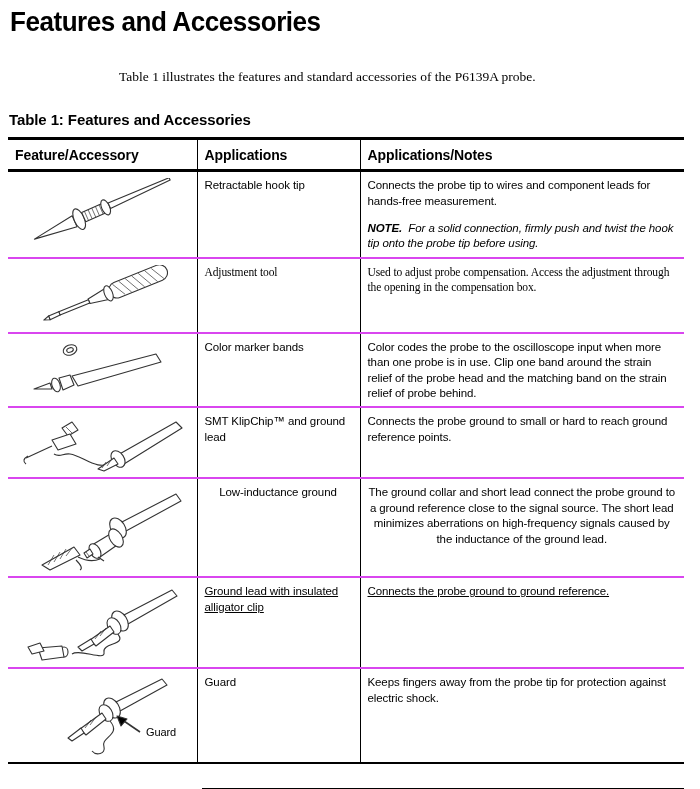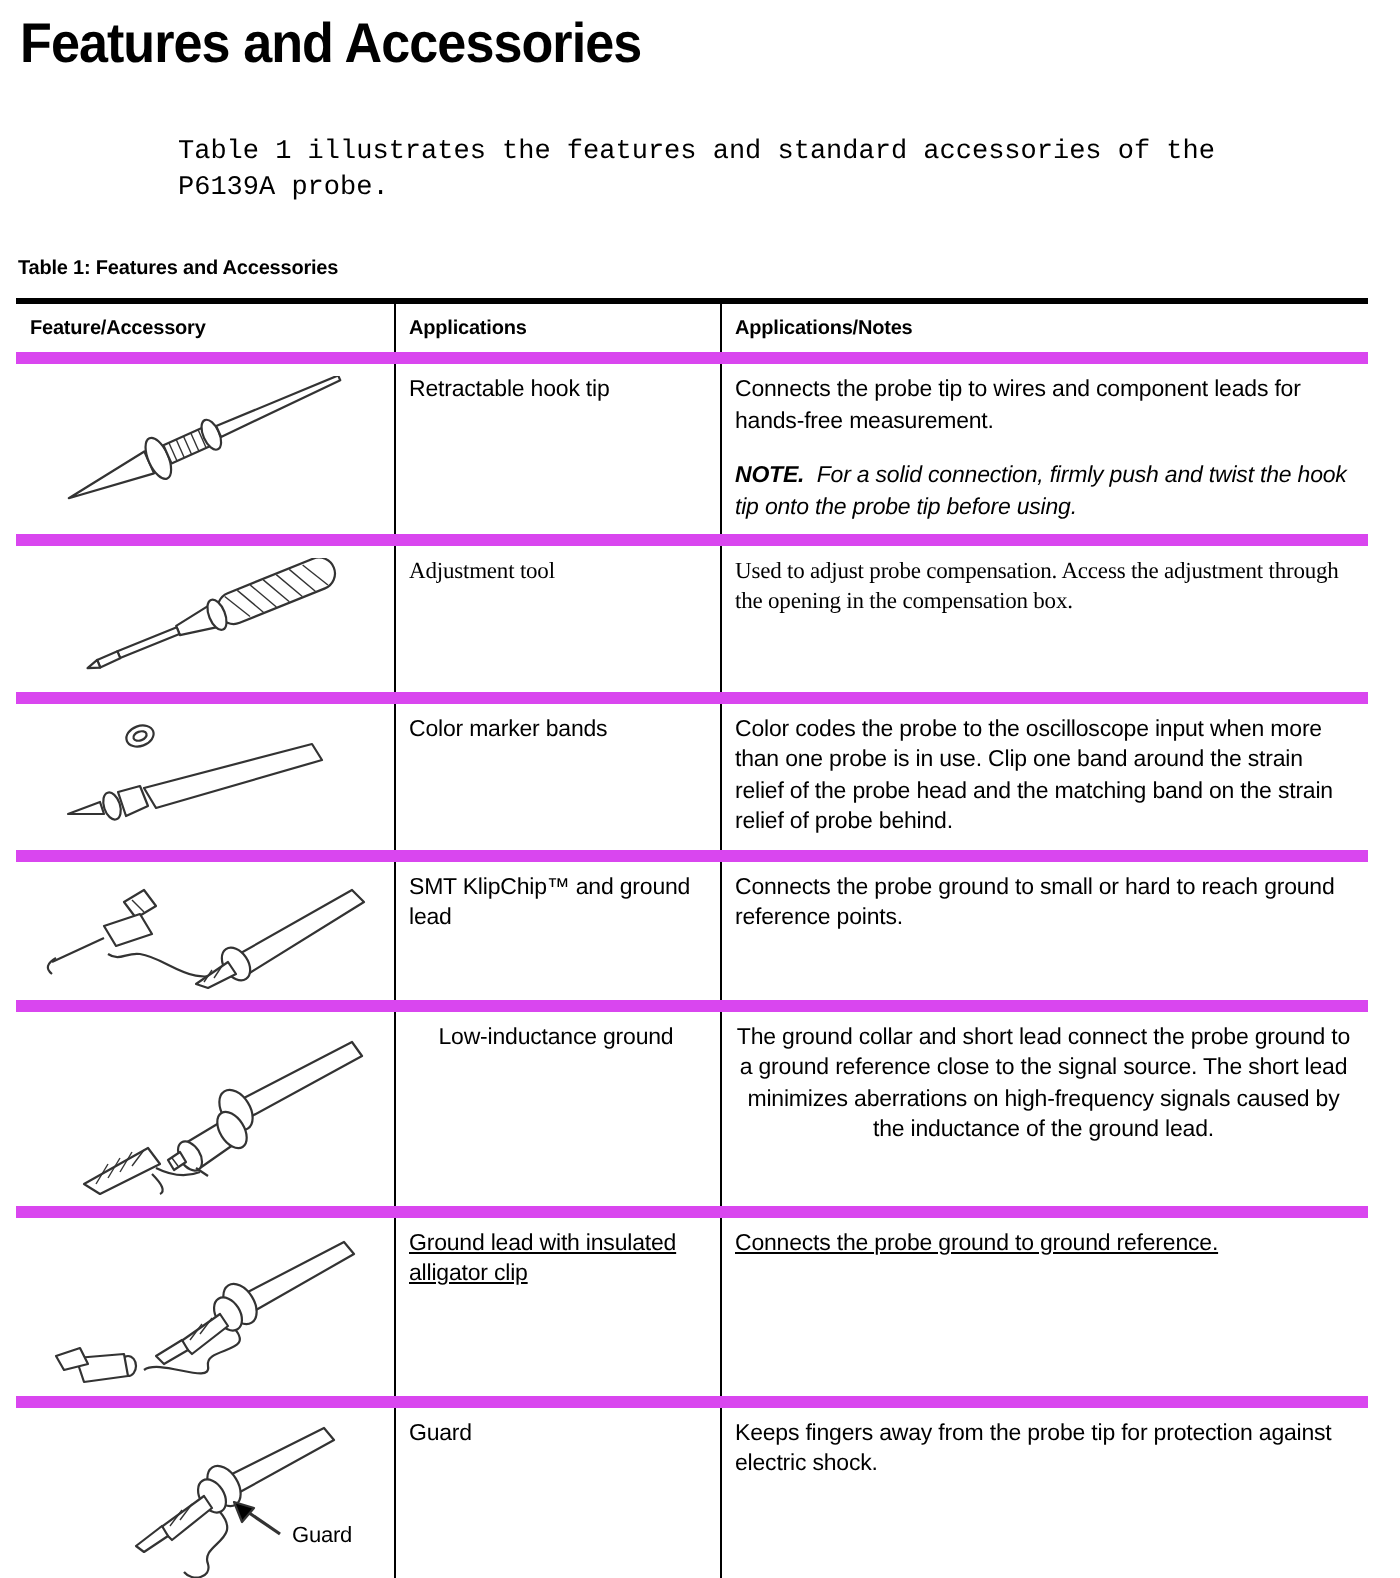--- a/index.html
+++ b/index.html
@@ -13,56 +13,56 @@
   .page { position:relative; width:700px; height:789px; background:#fff; }
 
   .title {
     margin:6px 0 0 10px;
     font-size:28px; font-weight:bold; letter-spacing:-0.5px;
     transform:scaleX(0.93); transform-origin:left center;
     white-space:nowrap;
   }
 
   .intro {
-    margin:30px 40px 0 89px;
-    font-family:Liberation Mono, monospace;
+    margin:30px 40px 0 119px;
+    font-family:Liberation Serif, serif;
     font-size:13.5px; line-height:1.35;
   }
 
   .table-caption {
     margin:25px 0 9px 9px;
-    font-size:10px; font-weight:bold; letter-spacing:-0.1px;
+    font-size:15px; font-weight:bold; letter-spacing:-0.1px;
   }
 
   table.features {
     margin-left:8px;
     width:676px;
     border-collapse:collapse;
     border-top:3px solid #000;
     border-bottom:2px solid #000;
     table-layout:fixed;
   }
   col.c1 { width:189px; }
   col.c2 { width:163px; }
   col.c3 { width:324px; }
 
   table.features th {
     text-align:left;
-    font-size:10px; font-weight:bold; letter-spacing:-0.1px;
+    font-size:14px; font-weight:bold; letter-spacing:-0.1px;
     padding:7px 7px 6px 7px;
     border-bottom:3px solid #000;
   }
   table.features td {
     vertical-align:top;
     font-size:11.5px; letter-spacing:-0.1px; line-height:1.34;
     padding:6px 8px 5px 7px;
   }
   table.features th + th,
   table.features td + td { border-left:1px solid #000; }
-  table.features tbody td { border-top:6px solid #d946ef; }
+  table.features tbody td { border-top:2px solid #d946ef; }
 
   td.img-cell { text-align:center; vertical-align:middle; padding:3px; }
   td.img-cell svg { display:block; margin:0 auto; }
 
   .note { margin-top:12px; font-style:italic; }
   .note-label { font-weight:bold; font-style:italic;text-align:center; }
 
   .warning-block {
     margin-top:24px;
     display:flex; align-items:flex-start;

